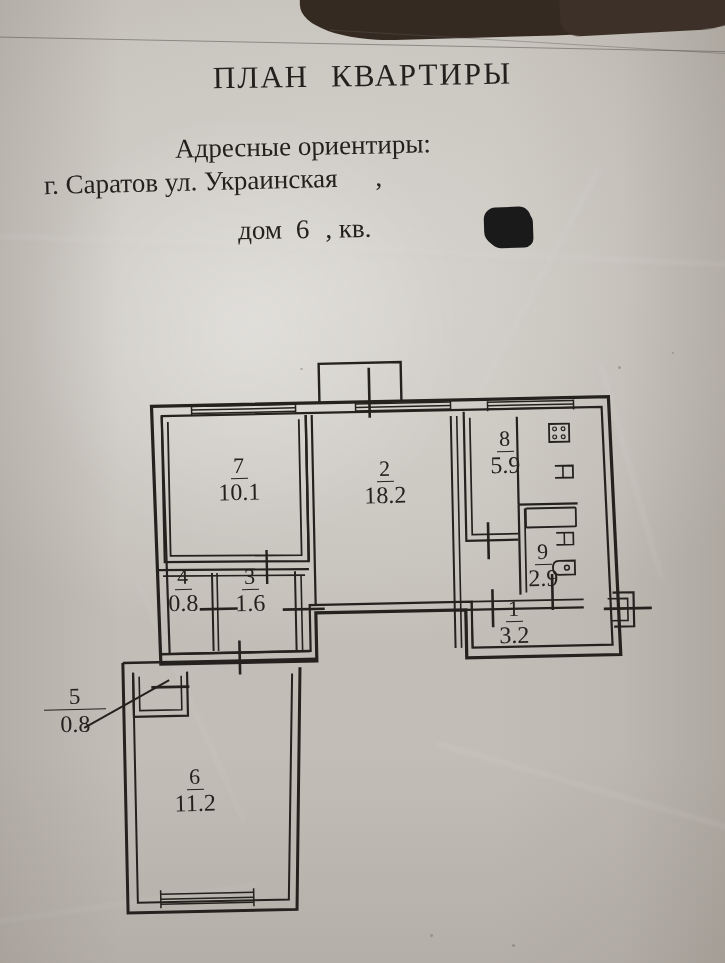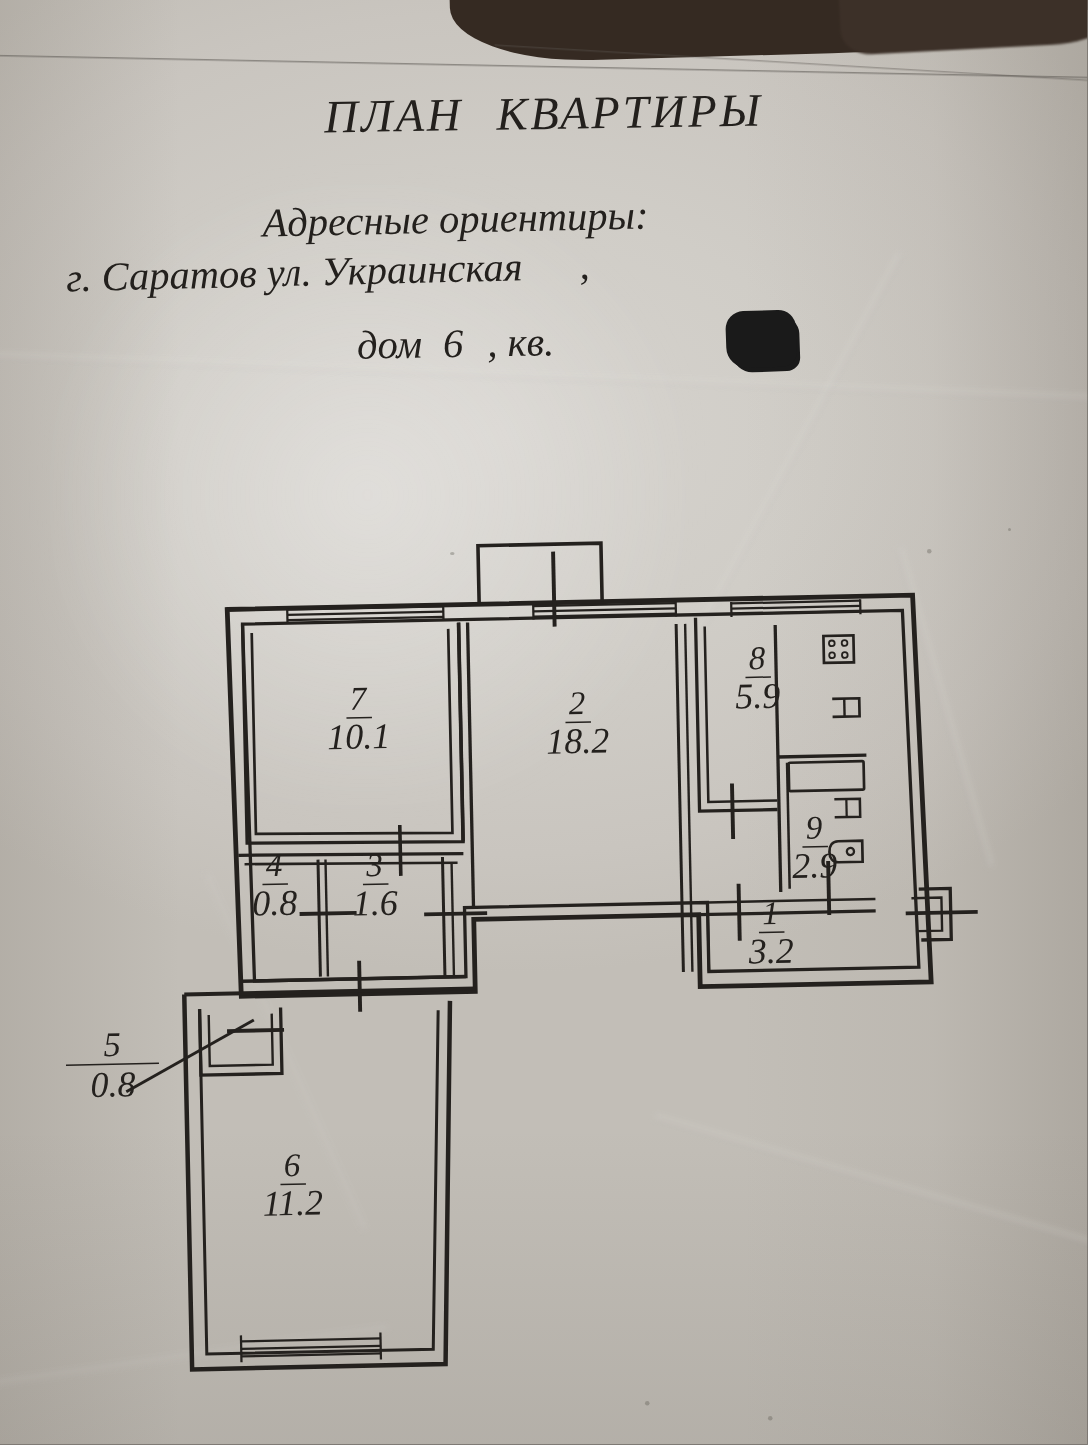--- a/index.html
+++ b/index.html
@@ -8,21 +8,20 @@
     padding: 0;
     background: #1b1510;
   }
   #page {
     position: relative;
     width: 725px;
     height: 963px;
     overflow: hidden;
     font-family: "Liberation Serif", "DejaVu Serif", serif;
     background: #cfccc6;
-    font-style: italic;
   }
 
   
   .paper-base {
     position: absolute;
     inset: 0;
     background:
       radial-gradient(ellipse 520px 360px at 46% 30%, #d6d3ce 0%, #d0cdc7 42%, #c9c5bf 78%, #c2beb7 100%),
       linear-gradient(165deg, #d4d1cb 0%, #cecbc5 40%, #c8c4be 70%, #c3bfb9 100%);
   }

